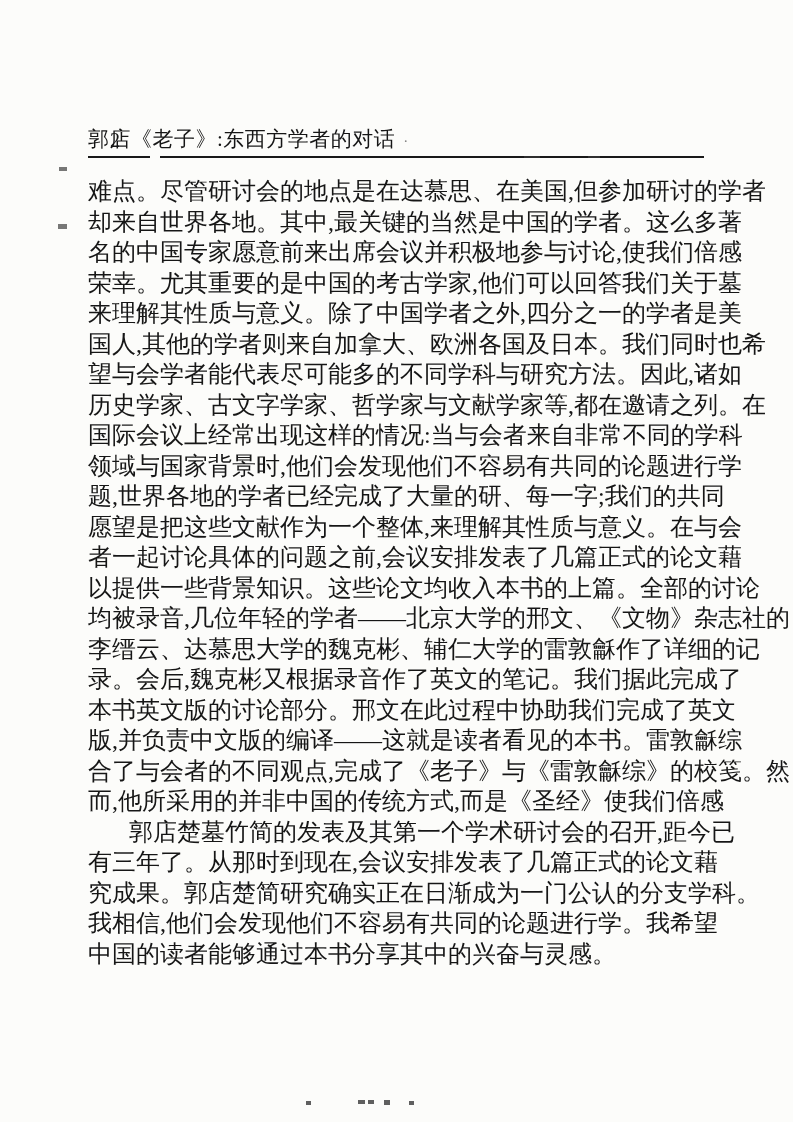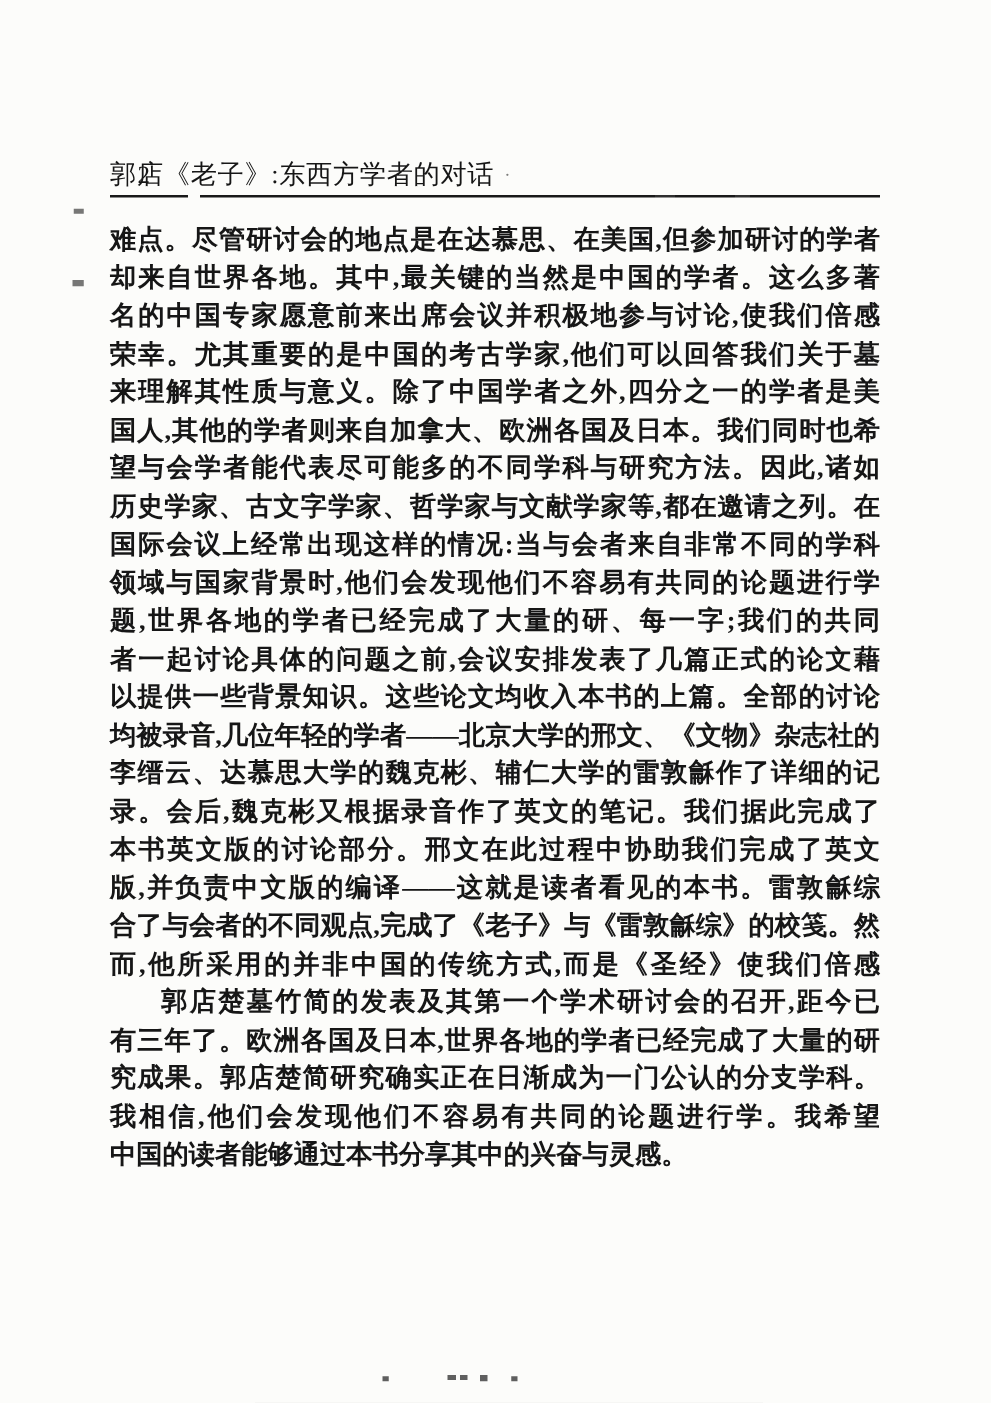--- a/index.html
+++ b/index.html
@@ -65,23 +65,23 @@
       #303030 500px 512px,
       #191919 512px 616px
     );
   }
   
   .bodytext {
     position: absolute;
     top: 176px;
     left: 88px;
     width: 616px;
-    font-size: 21px;
+    font-size: 24px;
     line-height: 30.5px;
-    font-weight: 700;
+    font-weight: 400;
   }
   .line {
     height: 30.5px;
     text-align: justify;
     text-align-last: justify;
     white-space: nowrap;
     overflow: visible;
   }
   .line.last {
     text-align-last: left;
@@ -123,31 +123,32 @@
       <div class="line">却来自世界各地。其中,最关键的当然是中国的学者。这么多著</div>
       <div class="line">名的中国专家愿意前来出席会议并积极地参与讨论,使我们倍感</div>
       <div class="line">荣幸。尤其重要的是中国的考古学家,他们可以回答我们关于墓</div>
       <div class="line">来理解其性质与意义。除了中国学者之外,四分之一的学者是美</div>
       <div class="line">国人,其他的学者则来自加拿大、欧洲各国及日本。我们同时也希</div>
       <div class="line">望与会学者能代表尽可能多的不同学科与研究方法。因此,诸如</div>
       <div class="line">历史学家、古文字学家、哲学家与文献学家等,都在邀请之列。在</div>
       <div class="line">国际会议上经常出现这样的情况:当与会者来自非常不同的学科</div>
       <div class="line">领域与国家背景时,他们会发现他们不容易有共同的论题进行学</div>
       <div class="line">题,世界各地的学者已经完成了大量的研、每一字;我们的共同</div>
+      <div class="line">愿望是把这些文献作为一个整体,来理解其性质与意义。在与会</div>
       <div class="line">者一起讨论具体的问题之前,会议安排发表了几篇正式的论文藉</div>
       <div class="line">以提供一些背景知识。这些论文均收入本书的上篇。全部的讨论</div>
       <div class="line">均被录音,几位年轻的学者——北京大学的邢文、《文物》杂志社的</div>
       <div class="line">李缙云、达慕思大学的魏克彬、辅仁大学的雷敦龢作了详细的记</div>
       <div class="line">录。会后,魏克彬又根据录音作了英文的笔记。我们据此完成了</div>
       <div class="line">本书英文版的讨论部分。邢文在此过程中协助我们完成了英文</div>
       <div class="line">版,并负责中文版的编译——这就是读者看见的本书。雷敦龢综</div>
       <div class="line">合了与会者的不同观点,完成了《老子》与《雷敦龢综》的校笺。然</div>
       <div class="line">而,他所采用的并非中国的传统方式,而是《圣经》使我们倍感</div>
       <div class="line indent">郭店楚墓竹简的发表及其第一个学术研讨会的召开,距今已</div>
-      <div class="line">有三年了。欧洲各国及日本,世界各地的学者已经完成了大量的研</div>
+      <div class="line">有三年了。从那时到现在,会议安排发表了几篇正式的论文藉</div>
       <div class="line">究成果。郭店楚简研究确实正在日渐成为一门公认的分支学科。</div>
       <div class="line">我相信,他们会发现他们不容易有共同的论题进行学。我希望</div>
       <div class="line last">中国的读者能够通过本书分享其中的兴奋与灵感。</div>
     </div>
 
   <div class="edge-tick" style="left:59px; top:167px; width:8px; height:4px;"></div>
   <div class="edge-tick" style="left:58px; top:224px; width:9px; height:5px;"></div>
   <div class="speck" style="left:306px; top:1101px; width:5px; height:4px;"></div>
   <div class="speck gapped" style="left:358px; top:1100px; width:16px; height:4px;"></div>
   <div class="speck" style="left:384px; top:1100px; width:6px; height:5px;"></div>

